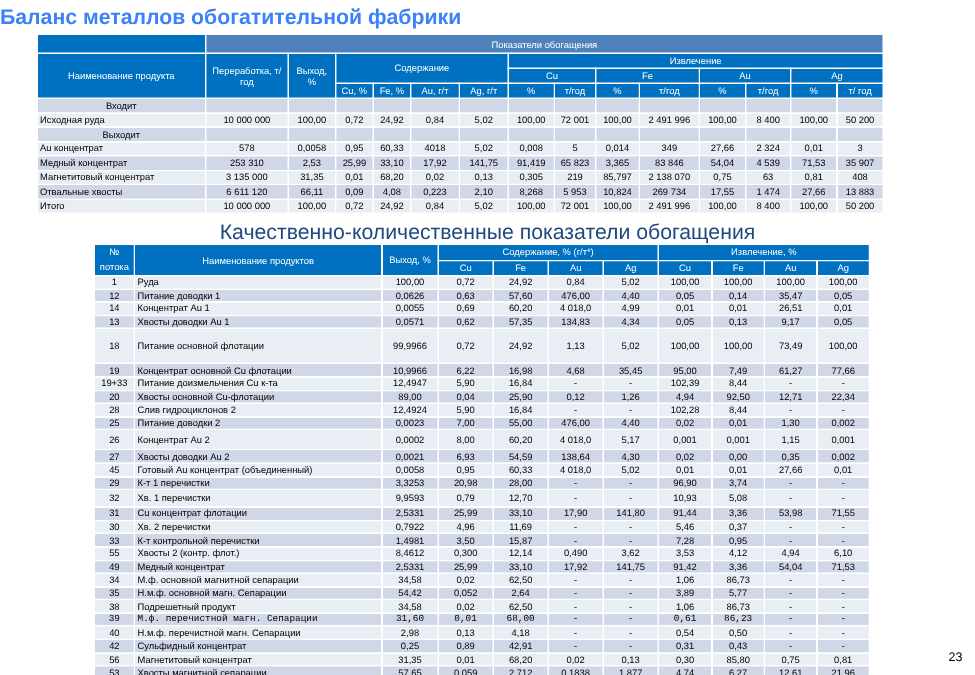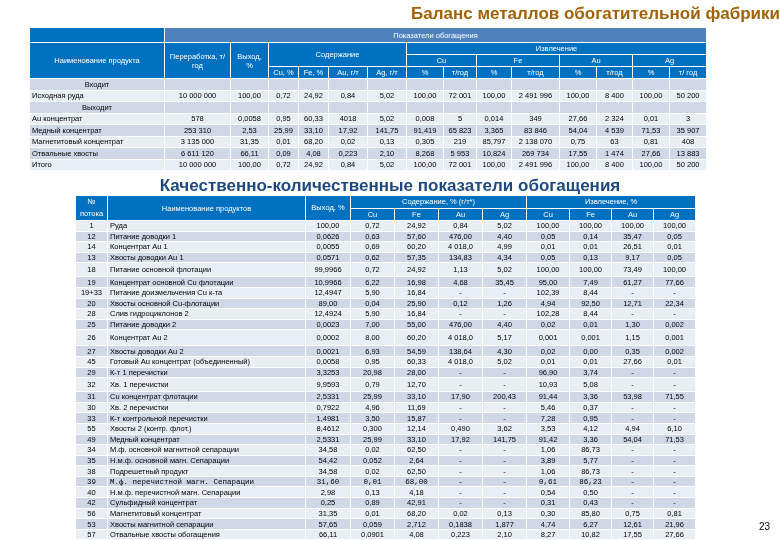--- a/index.html
+++ b/index.html
@@ -1,18 +1,18 @@
 <!DOCTYPE html>
 <html><head>
 <meta charset="utf-8">
 <style>
   * { box-sizing: border-box; margin: 0; padding: 0; }
   body { width: 780px; height: 540px; background: #ffffff; font-family: "Liberation Sans", sans-serif; position: relative; overflow: hidden; color: #000; }
-  .title1 { position: absolute; left: 0; top: 4px; width: 780px; text-align: right; font-size: 17px; font-weight: bold; color: #a16207; }
-  .title2 { position: absolute; left: 0; top: 176px; width: 780px; text-align: center; font-size: 17px; font-weight: bold; color: #1f497d; }
+  .title1 { position: absolute; left: 0; top: 4px; width: 780px; text-align: left; font-size: 17px; font-weight: bold; color: #3b82f6; }
+  .title2 { position: absolute; left: 0; top: 176px; width: 780px; text-align: center; font-size: 17px; font-weight: normal; color: #1f497d; }
   table { border-collapse: collapse; table-layout: fixed; position: absolute; }
   td, th { font-size: 7.5px; font-weight: normal; white-space: nowrap; overflow: hidden; padding: 0 2px; border: 1px solid #fff; }
   .t1 { left: 29px; top: 27px; width: 650px; }
   .t2 { left: 75px; top: 195px; width: 620px; }
   .hdr { background: #0070c0; color: #fff; text-align: center; }
   .hdr2 { background: #4f81bd; color: #fff; text-align: center; }
   .r1 td { background: #e9edf4; }
   .r2 td { background: #d0d8e8; }
   .num { text-align: center; }
   .lbl { text-align: left; }
@@ -296,21 +296,21 @@
         <td class="num">0,0571</td>
         <td class="num">0,62</td>
         <td class="num">57,35</td>
         <td class="num">134,83</td>
         <td class="num">4,34</td>
         <td class="num">0,05</td>
         <td class="num">0,13</td>
         <td class="num">9,17</td>
         <td class="num">0,05</td>
       </tr>
-      <tr class="r1" style="height: 14px;">
+      <tr class="r1" style="height: 28px;">
         <td class="num">18</td>
         <td class="lbl">Питание основной флотации</td>
         <td class="num">99,9966</td>
         <td class="num">0,72</td>
         <td class="num">24,92</td>
         <td class="num">1,13</td>
         <td class="num">5,02</td>
         <td class="num">100,00</td>
         <td class="num">100,00</td>
         <td class="num">73,49</td>
@@ -446,21 +446,21 @@
         <td class="num">-</td>
         <td class="num">-</td>
       </tr>
       <tr class="r2" style="height: 10.6px;">
         <td class="num">31</td>
         <td class="lbl">Cu концентрат флотации</td>
         <td class="num">2,5331</td>
         <td class="num">25,99</td>
         <td class="num">33,10</td>
         <td class="num">17,90</td>
-        <td class="num">200,43</td>
+        <td class="num">141,80</td>
         <td class="num">91,44</td>
         <td class="num">3,36</td>
         <td class="num">53,98</td>
         <td class="num">71,55</td>
       </tr>
       <tr class="r1" style="height: 10.6px;">
         <td class="num">30</td>
         <td class="lbl">Хв. 2 перечистки</td>
         <td class="num">0,7922</td>
         <td class="num">4,96</td>

